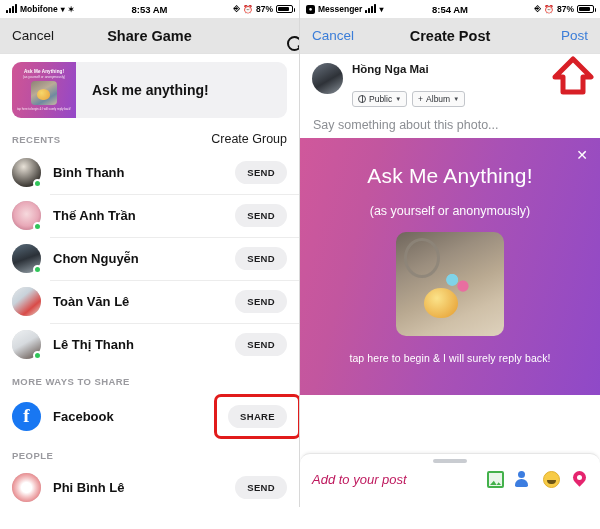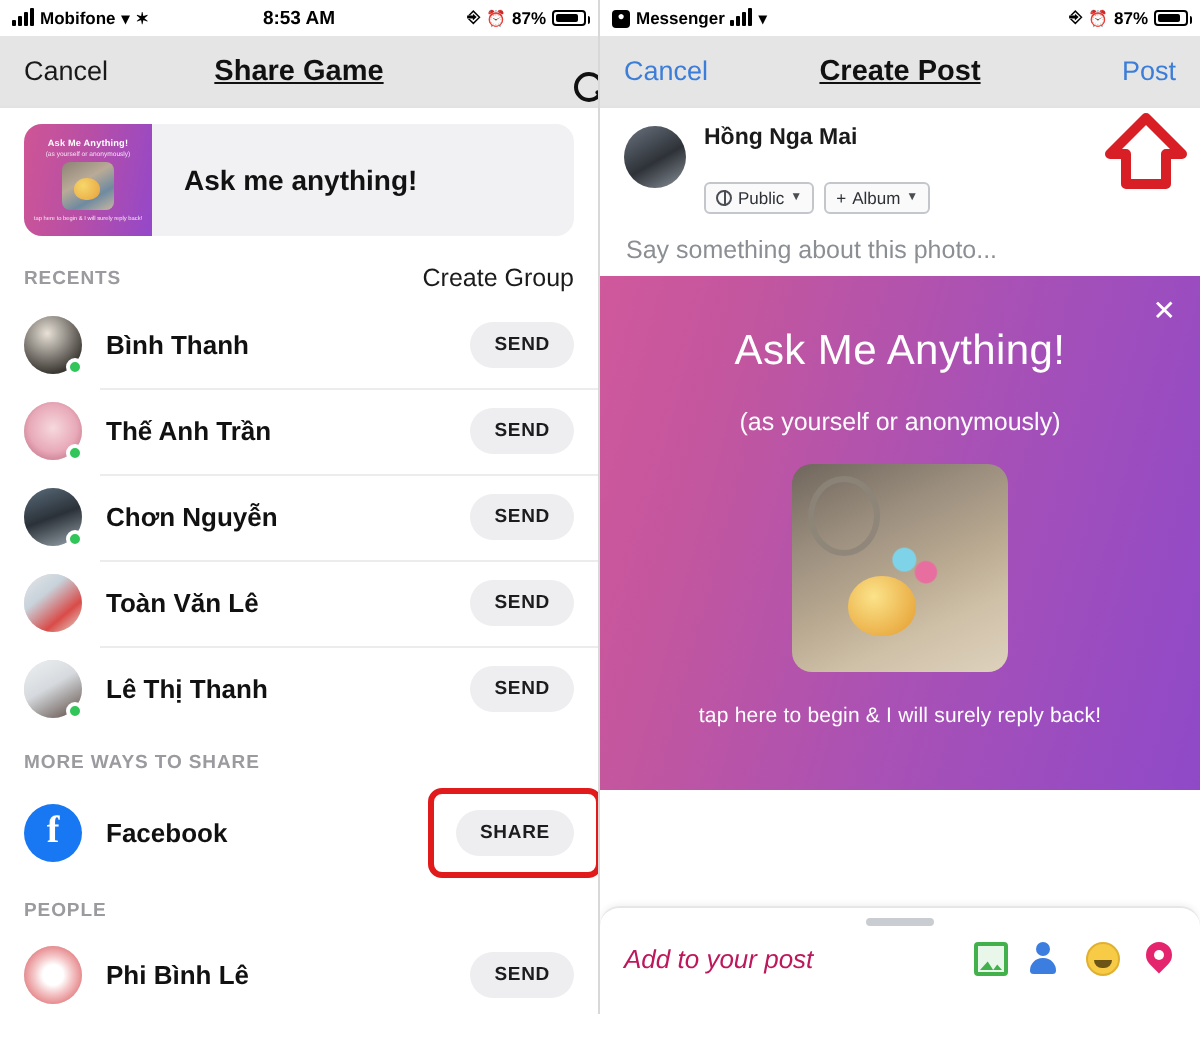--- a/index.html
+++ b/index.html
@@ -36,21 +36,21 @@
   .batt i { display: block; height: 100%; background: #000; border-radius: 1px; }
   .glyph { font-size: 8px; }
 
   
   .navbar {
     height: 36px; display: flex; align-items: center; padding: 0 12px;
     background: #e5e5e5; border-bottom: 1px solid #e2e2e2; position: relative;
   }
   .nav-title {
     position: absolute; left: 0; right: 0; text-align: center;
-    font-size: 14.5px; font-weight: bold; color: #111; pointer-events: none; text-decoration: underline;
+    font-size: 14.5px; font-weight: bold; color: #111; pointer-events: none;
   }
   .nav-left { font-size: 13.5px; color: #1a1a1a; z-index: 2; }
   .nav-left.blue { color: #3b7dd8; }
   .nav-right { margin-left: auto; z-index: 2; font-size: 13.5px; color: #3b7dd8; font-weight: 500; }
   .search-ico { width: 17px; height: 17px; position: relative; }
   .search-ico::before {
     content:""; position:absolute; left:0; top:0; width:11px; height:11px;
     border: 2px solid #111; border-radius: 50%;
   }
   .search-ico::after {
@@ -371,20 +371,21 @@
         <span class="msgr-badge">●</span>
         <span class="carrier">Messenger</span>
         <span class="bars">
             <i></i>
             <i></i>
             <i></i>
             <i></i>
           </span>
         <span class="glyph">▾</span>
       </div>
+      <div class="sb-center">8:54 AM</div>
       <div class="sb-right">
         <span class="glyph">⎆</span>
         <span class="glyph">⏰</span>
         <span style="font-size:8.5px">87%</span>
         <span class="batt">
             <i style="width:87%"></i>
           </span>
       </div>
     </div>
 

